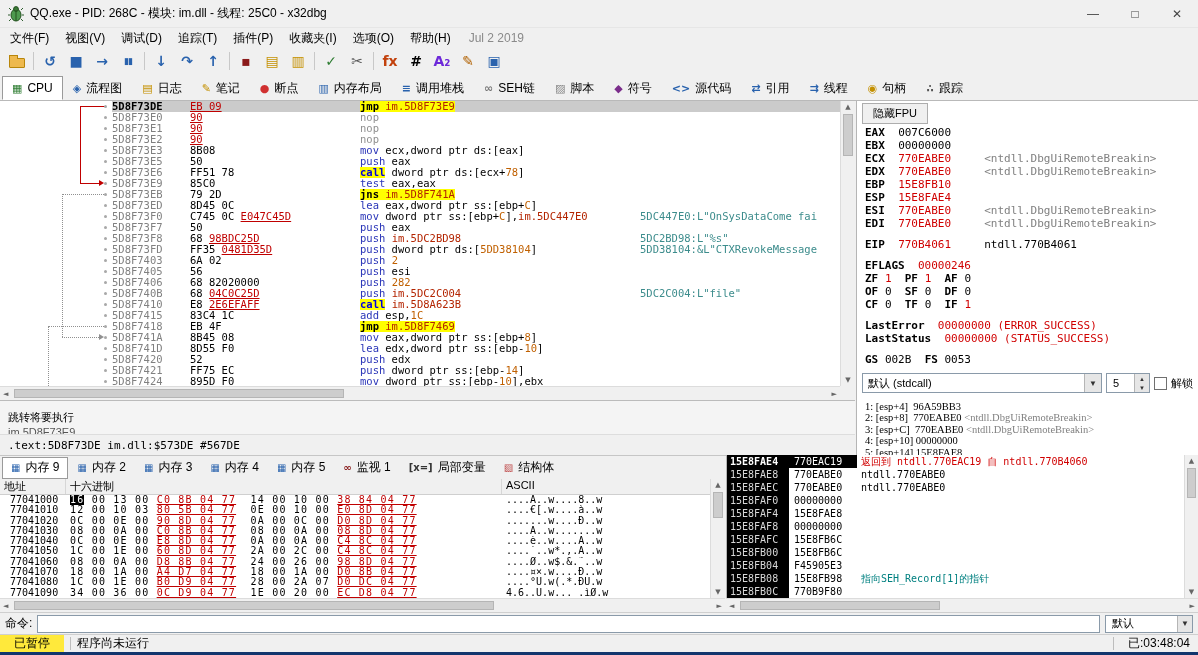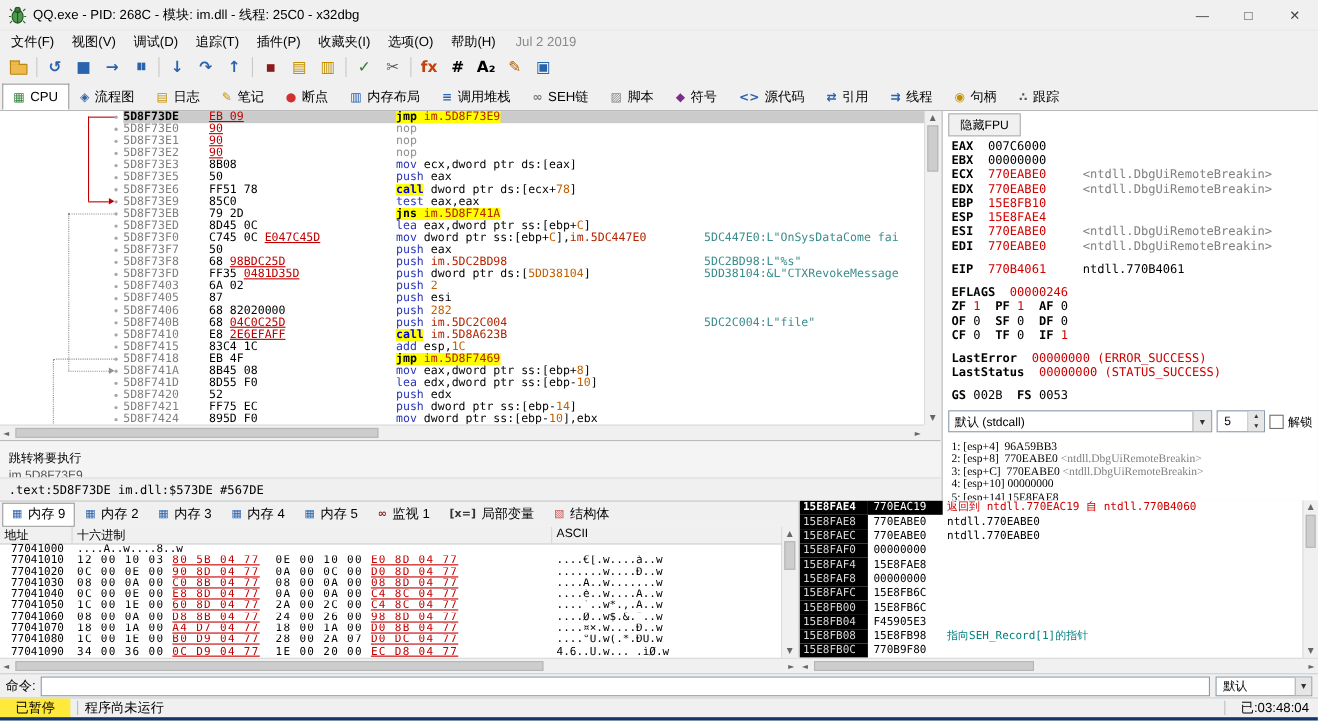--- a/index.html
+++ b/index.html
@@ -243,21 +243,21 @@
         <span class="tglyph" style="color:#555555">✂</span>
       </span>
       <span class="tb-sep"></span>
       <span class="tbtn">
         <span class="tglyph" style="color:#c2410c">fx</span>
       </span>
       <span class="tbtn">
         <span class="tglyph" style="color:#000000">#</span>
       </span>
       <span class="tbtn">
-        <span class="tglyph" style="color:#000000">A₂</span>
+        <span class="tglyph" style="color:#6d28d9">A₂</span>
       </span>
       <span class="tbtn">
         <span class="tglyph" style="color:#b06000">✎</span>
       </span>
       <span class="tbtn">
         <span class="tglyph" style="color:#2962ad">▣</span>
       </span>
     </div>
 
   <div class="maintabs">
@@ -371,21 +371,21 @@
         <div class="drow"><span class="c-addr">5D8F73E5</span><span class="c-bytes"><span class="">50</span></span><span class="c-instr"><span class="m-n">push</span> eax</span><span class="c-cmt"></span></div>
         <div class="drow"><span class="c-addr">5D8F73E6</span><span class="c-bytes"><span class="">FF51 78</span></span><span class="c-instr"><span class="hl-y m-c">call</span> dword ptr ds:[ecx+<i class="tn">78</i>]</span><span class="c-cmt"></span></div>
         <div class="drow"><span class="c-addr">5D8F73E9</span><span class="c-bytes"><span class="">85C0</span></span><span class="c-instr"><span class="m-n">test</span> eax,eax</span><span class="c-cmt"></span></div>
         <div class="drow"><span class="c-addr">5D8F73EB</span><span class="c-bytes"><span class="">79 2D</span></span><span class="c-instr"><span class="hl-y"><span class="m-j">jns</span> <i class="ta">im.5D8F741A</i></span></span><span class="c-cmt"></span></div>
         <div class="drow"><span class="c-addr">5D8F73ED</span><span class="c-bytes"><span class="">8D45 0C</span></span><span class="c-instr"><span class="m-n">lea</span> eax,dword ptr ss:[ebp+<i class="tn">C</i>]</span><span class="c-cmt"></span></div>
         <div class="drow"><span class="c-addr">5D8F73F0</span><span class="c-bytes"><span class="">C745 0C </span><span class="b-p">E047C45D</span></span><span class="c-instr"><span class="m-n">mov</span> dword ptr ss:[ebp+<i class="tn">C</i>],<i class="ta">im.5DC447E0</i></span><span class="c-cmt">5DC447E0:L"OnSysDataCome fai</span></div>
         <div class="drow"><span class="c-addr">5D8F73F7</span><span class="c-bytes"><span class="">50</span></span><span class="c-instr"><span class="m-n">push</span> eax</span><span class="c-cmt"></span></div>
         <div class="drow"><span class="c-addr">5D8F73F8</span><span class="c-bytes"><span class="">68 </span><span class="b-p">98BDC25D</span></span><span class="c-instr"><span class="m-n">push</span> <i class="ta">im.5DC2BD98</i></span><span class="c-cmt">5DC2BD98:L"%s"</span></div>
         <div class="drow"><span class="c-addr">5D8F73FD</span><span class="c-bytes"><span class="">FF35 </span><span class="b-p">0481D35D</span></span><span class="c-instr"><span class="m-n">push</span> dword ptr ds:[<i class="tn">5DD38104</i>]</span><span class="c-cmt">5DD38104:&amp;L"CTXRevokeMessage</span></div>
         <div class="drow"><span class="c-addr">5D8F7403</span><span class="c-bytes"><span class="">6A 02</span></span><span class="c-instr"><span class="m-n">push</span> <i class="tn">2</i></span><span class="c-cmt"></span></div>
-        <div class="drow"><span class="c-addr">5D8F7405</span><span class="c-bytes"><span class="">87</span></span><span class="c-instr"><span class="m-n">push</span> esi</span><span class="c-cmt"></span></div>
+        <div class="drow"><span class="c-addr">5D8F7405</span><span class="c-bytes"><span class="">56</span></span><span class="c-instr"><span class="m-n">push</span> esi</span><span class="c-cmt"></span></div>
         <div class="drow"><span class="c-addr">5D8F7406</span><span class="c-bytes"><span class="">68 82020000</span></span><span class="c-instr"><span class="m-n">push</span> <i class="tn">282</i></span><span class="c-cmt"></span></div>
         <div class="drow"><span class="c-addr">5D8F740B</span><span class="c-bytes"><span class="">68 </span><span class="b-p">04C0C25D</span></span><span class="c-instr"><span class="m-n">push</span> <i class="ta">im.5DC2C004</i></span><span class="c-cmt">5DC2C004:L"file"</span></div>
         <div class="drow"><span class="c-addr">5D8F7410</span><span class="c-bytes"><span class="">E8 </span><span class="b-p">2E6EFAFF</span></span><span class="c-instr"><span class="hl-y m-c">call</span> <i class="ta">im.5D8A623B</i></span><span class="c-cmt"></span></div>
         <div class="drow"><span class="c-addr">5D8F7415</span><span class="c-bytes"><span class="">83C4 1C</span></span><span class="c-instr"><span class="m-n">add</span> esp,<i class="tn">1C</i></span><span class="c-cmt"></span></div>
         <div class="drow"><span class="c-addr">5D8F7418</span><span class="c-bytes"><span class="">EB 4F</span></span><span class="c-instr"><span class="hl-y"><span class="m-j">jmp</span> <i class="ta">im.5D8F7469</i></span></span><span class="c-cmt"></span></div>
         <div class="drow"><span class="c-addr">5D8F741A</span><span class="c-bytes"><span class="">8B45 08</span></span><span class="c-instr"><span class="m-n">mov</span> eax,dword ptr ss:[ebp+<i class="tn">8</i>]</span><span class="c-cmt"></span></div>
         <div class="drow"><span class="c-addr">5D8F741D</span><span class="c-bytes"><span class="">8D55 F0</span></span><span class="c-instr"><span class="m-n">lea</span> edx,dword ptr ss:[ebp-<i class="tn">10</i>]</span><span class="c-cmt"></span></div>
         <div class="drow"><span class="c-addr">5D8F7420</span><span class="c-bytes"><span class="">52</span></span><span class="c-instr"><span class="m-n">push</span> edx</span><span class="c-cmt"></span></div>
         <div class="drow"><span class="c-addr">5D8F7421</span><span class="c-bytes"><span class="">FF75 EC</span></span><span class="c-instr"><span class="m-n">push</span> dword ptr ss:[ebp-<i class="tn">14</i>]</span><span class="c-cmt"></span></div>
         <div class="drow"><span class="c-addr">5D8F7424</span><span class="c-bytes"><span class="">895D F0</span></span><span class="c-instr"><span class="m-n">mov</span> dword ptr ss:[ebp-<i class="tn">10</i>],ebx</span><span class="c-cmt"></span></div>
@@ -467,21 +467,21 @@
       </span>
     </div>
 
   <div class="dump">
     <div class="dump-head">
       <span class="dh-addr">地址</span>
       <span class="dh-hex">十六进制</span>
       <span class="dh-ascii">ASCII</span>
     </div>
     <div>
-        <div class="mrow"><span class="m-addr">77041000</span><span class="m-ascii">....À..w....8..w</span></div>
+        <div class="mrow"><span class="m-addr">77041000</span><span class="m-hex"><span class="hx-sel">16</span><span class=""> 00 13 00 </span><span class="hx-r">C0 8B 04 77</span><span class="">  14 00 10 00 </span><span class="hx-r">38 84 04 77</span></span><span class="m-ascii">....À..w....8..w</span></div>
         <div class="mrow"><span class="m-addr">77041010</span><span class="m-hex"><span class="">12 00 10 03 </span><span class="hx-r">80 5B 04 77</span><span class="">  0E 00 10 00 </span><span class="hx-r">E0 8D 04 77</span></span><span class="m-ascii">....€[.w....à..w</span></div>
         <div class="mrow"><span class="m-addr">77041020</span><span class="m-hex"><span class="">0C 00 0E 00 </span><span class="hx-r">90 8D 04 77</span><span class="">  0A 00 0C 00 </span><span class="hx-r">D0 8D 04 77</span></span><span class="m-ascii">.......w....Ð..w</span></div>
         <div class="mrow"><span class="m-addr">77041030</span><span class="m-hex"><span class="">08 00 0A 00 </span><span class="hx-r">C0 8B 04 77</span><span class="">  08 00 0A 00 </span><span class="hx-r">08 8D 04 77</span></span><span class="m-ascii">....À..w.......w</span></div>
         <div class="mrow"><span class="m-addr">77041040</span><span class="m-hex"><span class="">0C 00 0E 00 </span><span class="hx-r">E8 8D 04 77</span><span class="">  0A 00 0A 00 </span><span class="hx-r">C4 8C 04 77</span></span><span class="m-ascii">....è..w....Ä..w</span></div>
         <div class="mrow"><span class="m-addr">77041050</span><span class="m-hex"><span class="">1C 00 1E 00 </span><span class="hx-r">60 8D 04 77</span><span class="">  2A 00 2C 00 </span><span class="hx-r">C4 8C 04 77</span></span><span class="m-ascii">....`..w*.,.Ä..w</span></div>
         <div class="mrow"><span class="m-addr">77041060</span><span class="m-hex"><span class="">08 00 0A 00 </span><span class="hx-r">D8 8B 04 77</span><span class="">  24 00 26 00 </span><span class="hx-r">98 8D 04 77</span></span><span class="m-ascii">....Ø..w$.&amp;.˜..w</span></div>
         <div class="mrow"><span class="m-addr">77041070</span><span class="m-hex"><span class="">18 00 1A 00 </span><span class="hx-r">A4 D7 04 77</span><span class="">  18 00 1A 00 </span><span class="hx-r">D0 8B 04 77</span></span><span class="m-ascii">....¤×.w....Ð..w</span></div>
         <div class="mrow"><span class="m-addr">77041080</span><span class="m-hex"><span class="">1C 00 1E 00 </span><span class="hx-r">B0 D9 04 77</span><span class="">  28 00 2A 07 </span><span class="hx-r">D0 DC 04 77</span></span><span class="m-ascii">....°Ù.w(.*.ÐÜ.w</span></div>
         <div class="mrow"><span class="m-addr">77041090</span><span class="m-hex"><span class="">34 00 36 00 </span><span class="hx-r">0C D9 04 77</span><span class="">  1E 00 20 00 </span><span class="hx-r">EC D8 04 77</span></span><span class="m-ascii">4.6..Ù.w... .ìØ.w</span></div>
       </div>

